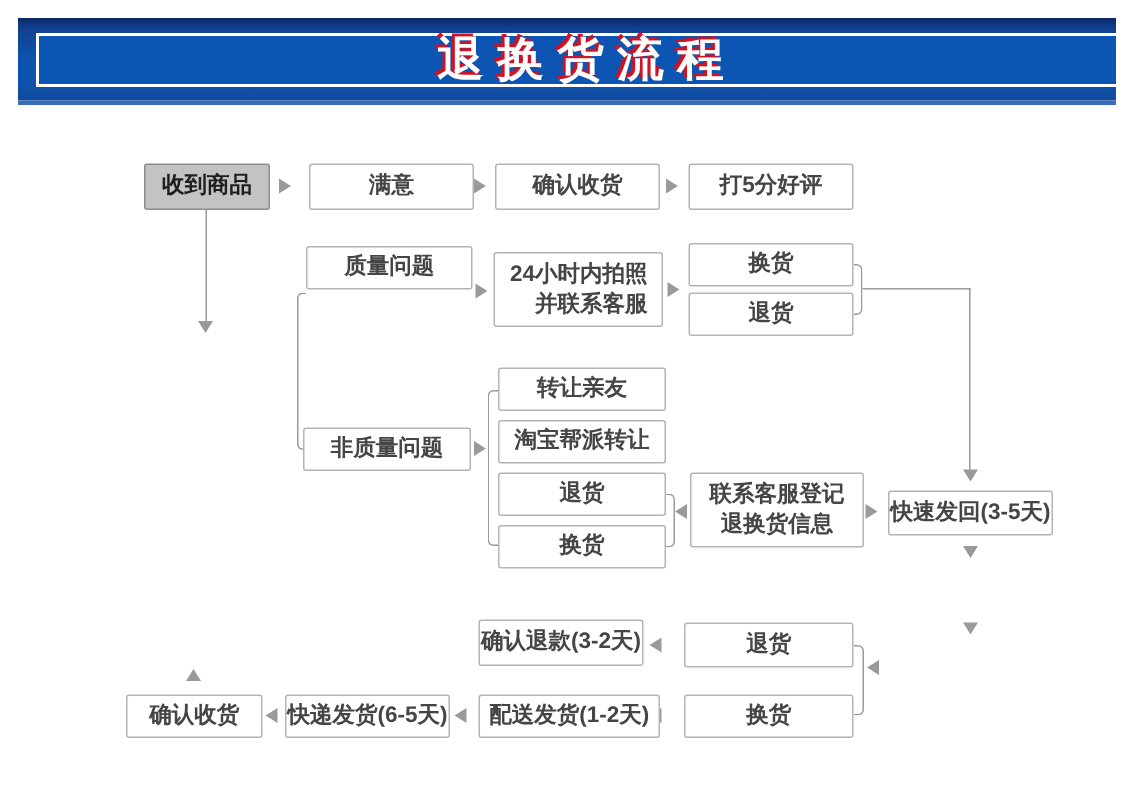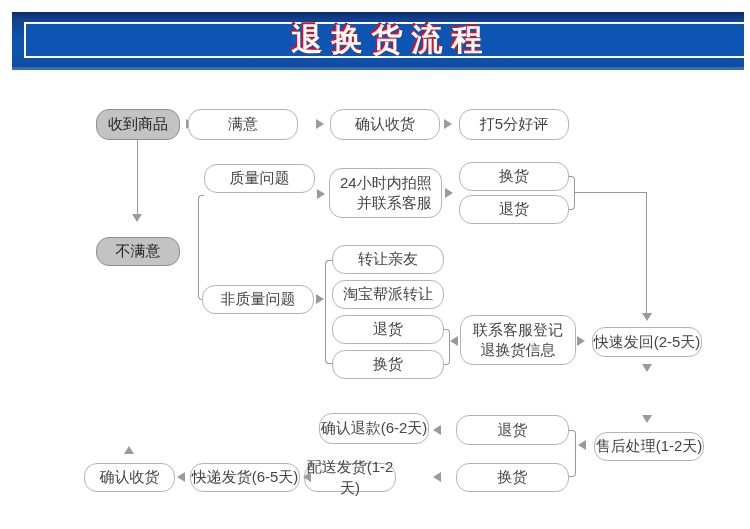--- a/index.html
+++ b/index.html
@@ -10,22 +10,22 @@
   .banner { position:absolute; left:0; top:0; width:750px; height:55px;
     background:linear-gradient(180deg,#0a2a66 0%,#123f90 12%,#0d52ac 45%,#0d52ac 78%,#114a9e 100%); }
   .banner-frame { position:absolute; left:9px; right:9px; top:7px; bottom:6px;
     border:2px solid #ffffff; background:#0d55b2;
     display:flex; align-items:center; justify-content:center; }
   .banner-strip { position:absolute; left:0; top:55px; width:750px; height:3px; background:#3b6cb8; }
   .banner-title { color:#ffffff; font-size:31px; font-weight:bold; letter-spacing:9px; padding-left:9px;
     text-shadow:-2px -2px 0 #cf1322; white-space:nowrap; }
 
   
-  .node { position:absolute; background:#ffffff; border:1px solid #b4b4b4; border-radius:13px;
-    color:#454545; font-size:15px; font-weight:normal; line-height:1.35;
+  .node { position:absolute; background:#ffffff; border:1px solid #b4b4b4; border-radius:2px;
+    color:#454545; font-size:15px; font-weight:bold; line-height:1.35;
     display:flex; align-items:center; justify-content:center; text-align:center; white-space:pre-line; }
   .node.gray { background:#c3c3c3; border-color:#8d8d8d; color:#1e1e1e; }
   .node.left { justify-content:flex-start; text-align:right; padding-left:10px; }
 
   
   .line { position:absolute; background:#9a9a9a; }
   .bracket-l { position:absolute; border-left:1px solid #9a9a9a; border-top:1px solid #9a9a9a;
     border-bottom:1px solid #9a9a9a; border-radius:4px 0 0 4px; }
   .bracket-r { position:absolute; border-right:1px solid #9a9a9a; border-top:1px solid #9a9a9a;
     border-bottom:1px solid #9a9a9a; border-radius:0 4px 4px 0; }
@@ -44,29 +44,28 @@
 
   <div class="banner">
     <div class="banner-frame">
       <div class="banner-title">退换货流程</div>
     </div>
   </div>
   <div class="banner-strip"></div>
 
   <div class="node gray" style="left:84px;top:97px;width:84px;height:31px">收到商品</div>
   <div class="arr r" style="left:174px;top:107px"></div>
-  <div class="node" style="left:176px;top:97px;width:110px;height:31px">满意</div>
+  <div class="node" style="left:194px;top:97px;width:110px;height:31px">满意</div>
   <div class="arr r" style="left:304px;top:107px"></div>
   <div class="node" style="left:318px;top:97px;width:110px;height:31px">确认收货</div>
   <div class="arr r" style="left:432px;top:107px"></div>
   <div class="node" style="left:447px;top:97px;width:110px;height:31px">打5分好评</div>
 
   <div class="line" style="left:125px;top:128px;width:1px;height:74px"></div>
   <div class="arr d" style="left:120px;top:202px"></div>
-  <div class="node gray" style="left:84px;top:225px;width:84px;height:29px">不满意</div>
 
   <div class="bracket-l" style="left:186px;top:183px;width:6px;height:105px"></div>
   <div class="node" style="left:192px;top:152px;width:111px;height:29px">质量问题</div>
   <div class="arr r" style="left:305px;top:177px"></div>
   <div class="node left" style="left:317px;top:156px;width:113px;height:50px">24小时内拍照
 并联系客服</div>
   <div class="arr r" style="left:433px;top:176px"></div>
   <div class="node" style="left:447px;top:150px;width:110px;height:29px">换货</div>
   <div class="node" style="left:447px;top:183px;width:110px;height:29px">退货</div>
   <div class="bracket-r" style="left:557px;top:164px;width:6px;height:34px"></div>
@@ -80,33 +79,32 @@
   <div class="node" style="left:320px;top:233px;width:112px;height:29px">转让亲友</div>
   <div class="node" style="left:320px;top:303px;width:112px;height:29px">退货</div>
   <div class="node" style="left:320px;top:338px;width:112px;height:29px">换货</div>
   <div class="bracket-r" style="left:432px;top:317px;width:6px;height:36px"></div>
   <div class="arr l" style="left:438px;top:324px"></div>
 
   <div class="node" style="left:448px;top:303px;width:116px;height:50px">联系客服登记
 退换货信息</div>
   <div class="arr r" style="left:565px;top:324px"></div>
 
-  <div class="node" style="left:580px;top:315px;width:110px;height:30px">快速发回(2-5天)</div>
+  <div class="node" style="left:580px;top:315px;width:110px;height:30px">快速发回(3-5天)</div>
   <div class="arr d" style="left:630px;top:352px"></div>
   <div class="arr d" style="left:630px;top:403px"></div>
-  <div class="node" style="left:582px;top:420px;width:110px;height:29px">售后处理(1-2天)</div>
   <div class="arr l" style="left:566px;top:428px"></div>
 
   <div class="bracket-r" style="left:557px;top:418px;width:7px;height:47px"></div>
   <div class="node" style="left:444px;top:403px;width:113px;height:30px">退货</div>
   <div class="node" style="left:444px;top:451px;width:113px;height:29px">换货</div>
   <div class="arr l" style="left:421px;top:413px"></div>
   <div class="arr l" style="left:421px;top:460px"></div>
 
-  <div class="node" style="left:307px;top:401px;width:110px;height:31px">确认退款(6-2天)</div>
-  <div class="node" style="left:292px;top:451px;width:92px;height:29px">配送发货(1-2天)</div>
+  <div class="node" style="left:307px;top:401px;width:110px;height:31px">确认退款(3-2天)</div>
+  <div class="node" style="left:307px;top:451px;width:121px;height:29px">配送发货(1-2天)</div>
   <div class="arr l" style="left:291px;top:460px"></div>
   <div class="node" style="left:178px;top:451px;width:110px;height:29px">快递发货(6-5天)</div>
   <div class="arr l" style="left:165px;top:460px"></div>
   <div class="node" style="left:72px;top:451px;width:91px;height:29px">确认收货</div>
   <div class="arr u" style="left:112px;top:434px"></div>
 
 </div>
 
 </body></html>

